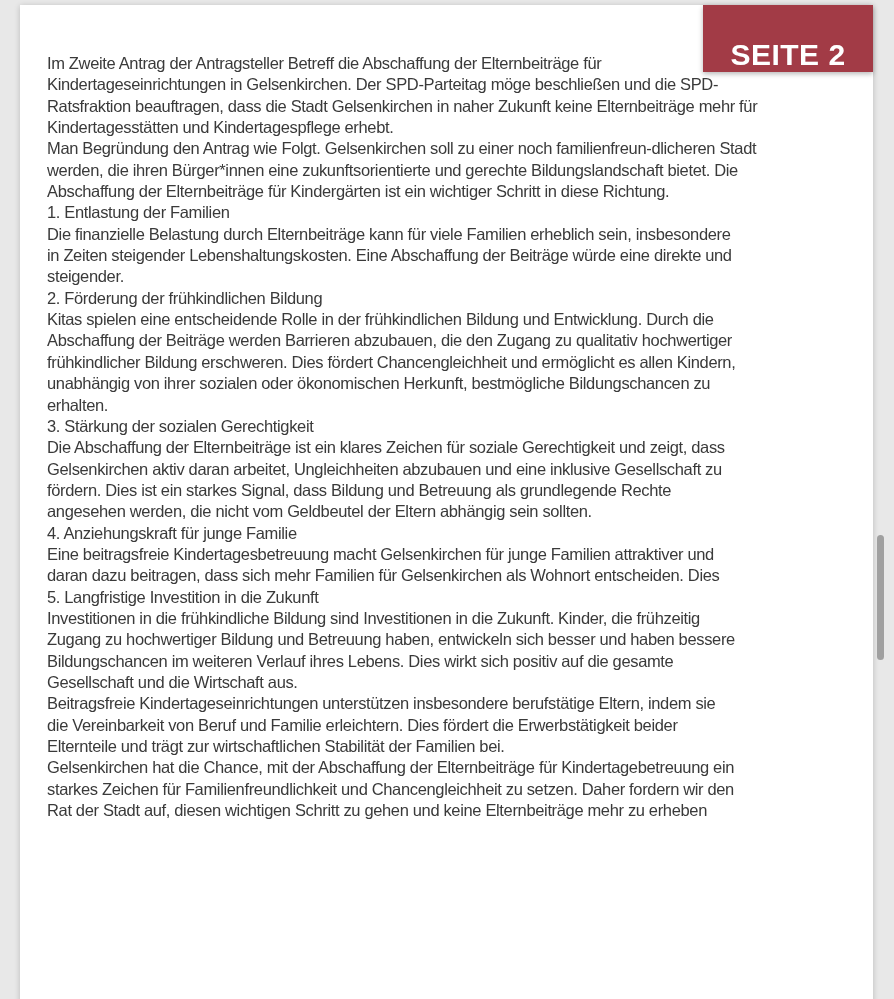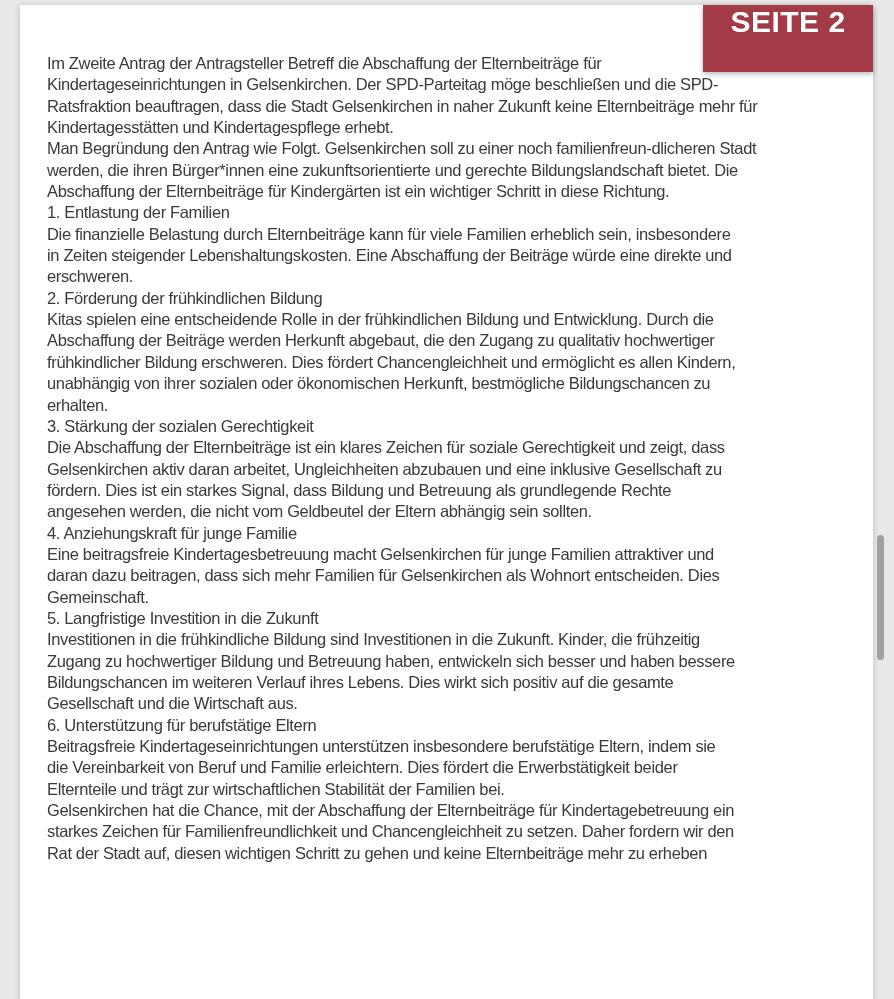--- a/index.html
+++ b/index.html
@@ -24,21 +24,21 @@
     box-shadow: 0 1px 6px rgba(0,0,0,0.20);
   }
   .badge {
     position: absolute;
     top: 0;
     right: 0;
     width: 170px;
     height: 67px;
     background: #a23b46;
     display: flex;
-    align-items: flex-start;
+    align-items: flex-end;
     justify-content: center;
     box-shadow: 0 2px 5px rgba(0,0,0,0.28);
   }
   .badge-text {
     color: #ffffff;
     font-weight: bold;
     font-size: 30px;
     letter-spacing: 0.5px;
   }
   .content {
@@ -83,42 +83,40 @@
       <div class="line">Im Zweite Antrag der Antragsteller Betreff die Abschaffung der Elternbeiträge für</div>
       <div class="line">Kindertageseinrichtungen in Gelsenkirchen. Der SPD-Parteitag möge beschließen und die SPD-</div>
       <div class="line">Ratsfraktion beauftragen, dass die Stadt Gelsenkirchen in naher Zukunft keine Elternbeiträge mehr für</div>
       <div class="line">Kindertagesstätten und Kindertagespflege erhebt.</div>
       <div class="line">Man Begründung den Antrag wie Folgt. Gelsenkirchen soll zu einer noch familienfreun-dlicheren Stadt</div>
       <div class="line">werden, die ihren Bürger*innen eine zukunftsorientierte und gerechte Bildungslandschaft bietet. Die</div>
       <div class="line">Abschaffung der Elternbeiträge für Kindergärten ist ein wichtiger Schritt in diese Richtung.</div>
       <div class="line">1. Entlastung der Familien</div>
       <div class="line">Die finanzielle Belastung durch Elternbeiträge kann für viele Familien erheblich sein, insbesondere</div>
       <div class="line">in Zeiten steigender Lebenshaltungskosten. Eine Abschaffung der Beiträge würde eine direkte und</div>
-      <div class="line">erschweren.</div>
+      <div class="line">steigender.</div>
       <div class="line">2. Förderung der frühkindlichen Bildung</div>
       <div class="line">Kitas spielen eine entscheidende Rolle in der frühkindlichen Bildung und Entwicklung. Durch die</div>
-      <div class="line">Abschaffung der Beiträge werden Herkunft abgebaut, die den Zugang zu qualitativ hochwertiger</div>
+      <div class="line">Abschaffung der Beiträge werden Barrieren abzubauen, die den Zugang zu qualitativ hochwertiger</div>
       <div class="line">frühkindlicher Bildung erschweren. Dies fördert Chancengleichheit und ermöglicht es allen Kindern,</div>
       <div class="line">unabhängig von ihrer sozialen oder ökonomischen Herkunft, bestmögliche Bildungschancen zu</div>
       <div class="line">erhalten.</div>
       <div class="line">3. Stärkung der sozialen Gerechtigkeit</div>
       <div class="line">Die Abschaffung der Elternbeiträge ist ein klares Zeichen für soziale Gerechtigkeit und zeigt, dass</div>
       <div class="line">Gelsenkirchen aktiv daran arbeitet, Ungleichheiten abzubauen und eine inklusive Gesellschaft zu</div>
       <div class="line">fördern. Dies ist ein starkes Signal, dass Bildung und Betreuung als grundlegende Rechte</div>
       <div class="line">angesehen werden, die nicht vom Geldbeutel der Eltern abhängig sein sollten.</div>
       <div class="line">4. Anziehungskraft für junge Familie</div>
       <div class="line">Eine beitragsfreie Kindertagesbetreuung macht Gelsenkirchen für junge Familien attraktiver und</div>
       <div class="line">daran dazu beitragen, dass sich mehr Familien für Gelsenkirchen als Wohnort entscheiden. Dies</div>
-      <div class="line">Gemeinschaft.</div>
       <div class="line">5. Langfristige Investition in die Zukunft</div>
       <div class="line">Investitionen in die frühkindliche Bildung sind Investitionen in die Zukunft. Kinder, die frühzeitig</div>
       <div class="line">Zugang zu hochwertiger Bildung und Betreuung haben, entwickeln sich besser und haben bessere</div>
       <div class="line">Bildungschancen im weiteren Verlauf ihres Lebens. Dies wirkt sich positiv auf die gesamte</div>
       <div class="line">Gesellschaft und die Wirtschaft aus.</div>
-      <div class="line">6. Unterstützung für berufstätige Eltern</div>
       <div class="line">Beitragsfreie Kindertageseinrichtungen unterstützen insbesondere berufstätige Eltern, indem sie</div>
       <div class="line">die Vereinbarkeit von Beruf und Familie erleichtern. Dies fördert die Erwerbstätigkeit beider</div>
       <div class="line">Elternteile und trägt zur wirtschaftlichen Stabilität der Familien bei.</div>
       <div class="line">Gelsenkirchen hat die Chance, mit der Abschaffung der Elternbeiträge für Kindertagebetreuung ein</div>
       <div class="line">starkes Zeichen für Familienfreundlichkeit und Chancengleichheit zu setzen. Daher fordern wir den</div>
       <div class="line">Rat der Stadt auf, diesen wichtigen Schritt zu gehen und keine Elternbeiträge mehr zu erheben</div>
     </div>
 </div>
 
 <div class="scrollbar-track">

